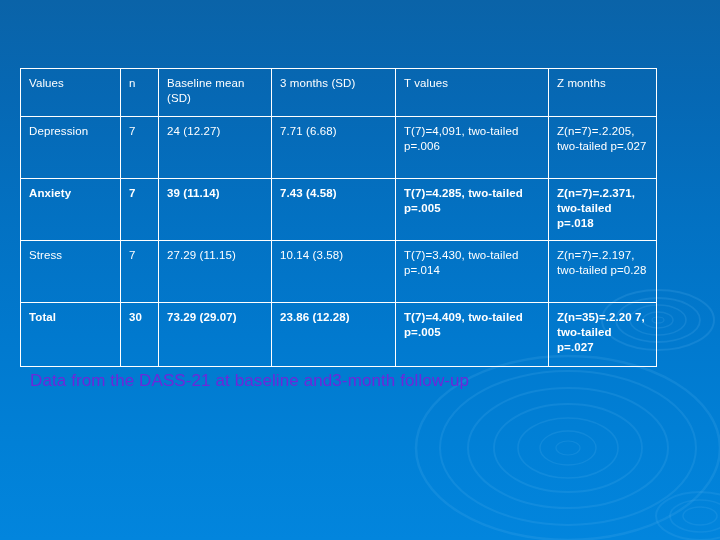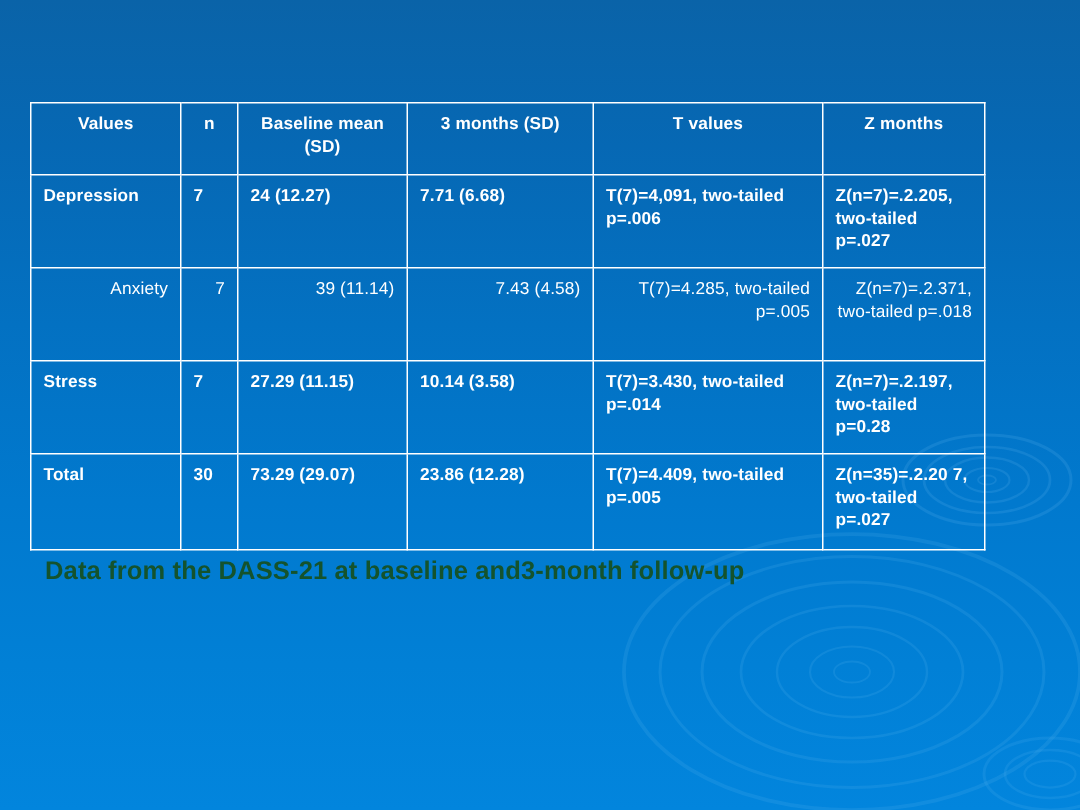--- a/index.html
+++ b/index.html
@@ -49,41 +49,41 @@
   table.data-table td {
     border: 1px solid #ffffff;
     vertical-align: top;
     padding: 7px 8px 6px 8px;
     font-size: 11.5px;
     line-height: 1.32;
     letter-spacing: .1px;
     word-wrap: break-word;
     overflow-wrap: break-word;
   }
-  tr.row-head td { font-weight: bold; height: 48px; text-align: center; }
-  tr.row-normal td { font-weight: bold; height: 62px; }
-  tr.row-bold td   { font-weight: normal;   height: 62px; text-align: right; }
+  tr.row-head td { font-weight: normal; height: 48px; }
+  tr.row-normal td { font-weight: normal; height: 62px; }
+  tr.row-bold td   { font-weight: bold;   height: 62px; }
   tr.row-last td   { font-weight: bold;   height: 64px; }
 
   
   col.c-values   { width: 100px; }
   col.c-n        { width: 38px;  }
   col.c-baseline { width: 113px; }
   col.c-three    { width: 124px; }
   col.c-t        { width: 153px; }
   col.c-z        { width: 108px; }
 
   .caption {
     position: absolute;
     left: 30px;
     top: 370px;
     width: 620px;
-    color: #14532d;
+    color: #6d28d9;
     font-size: 17px;
-    font-weight: bold;
+    font-weight: normal;
     letter-spacing: .1px;
     line-height: 1.25;
   }
 </style>
 </head>
 <body>
 
 <div class="slide">
 
   <div class="ripples">

